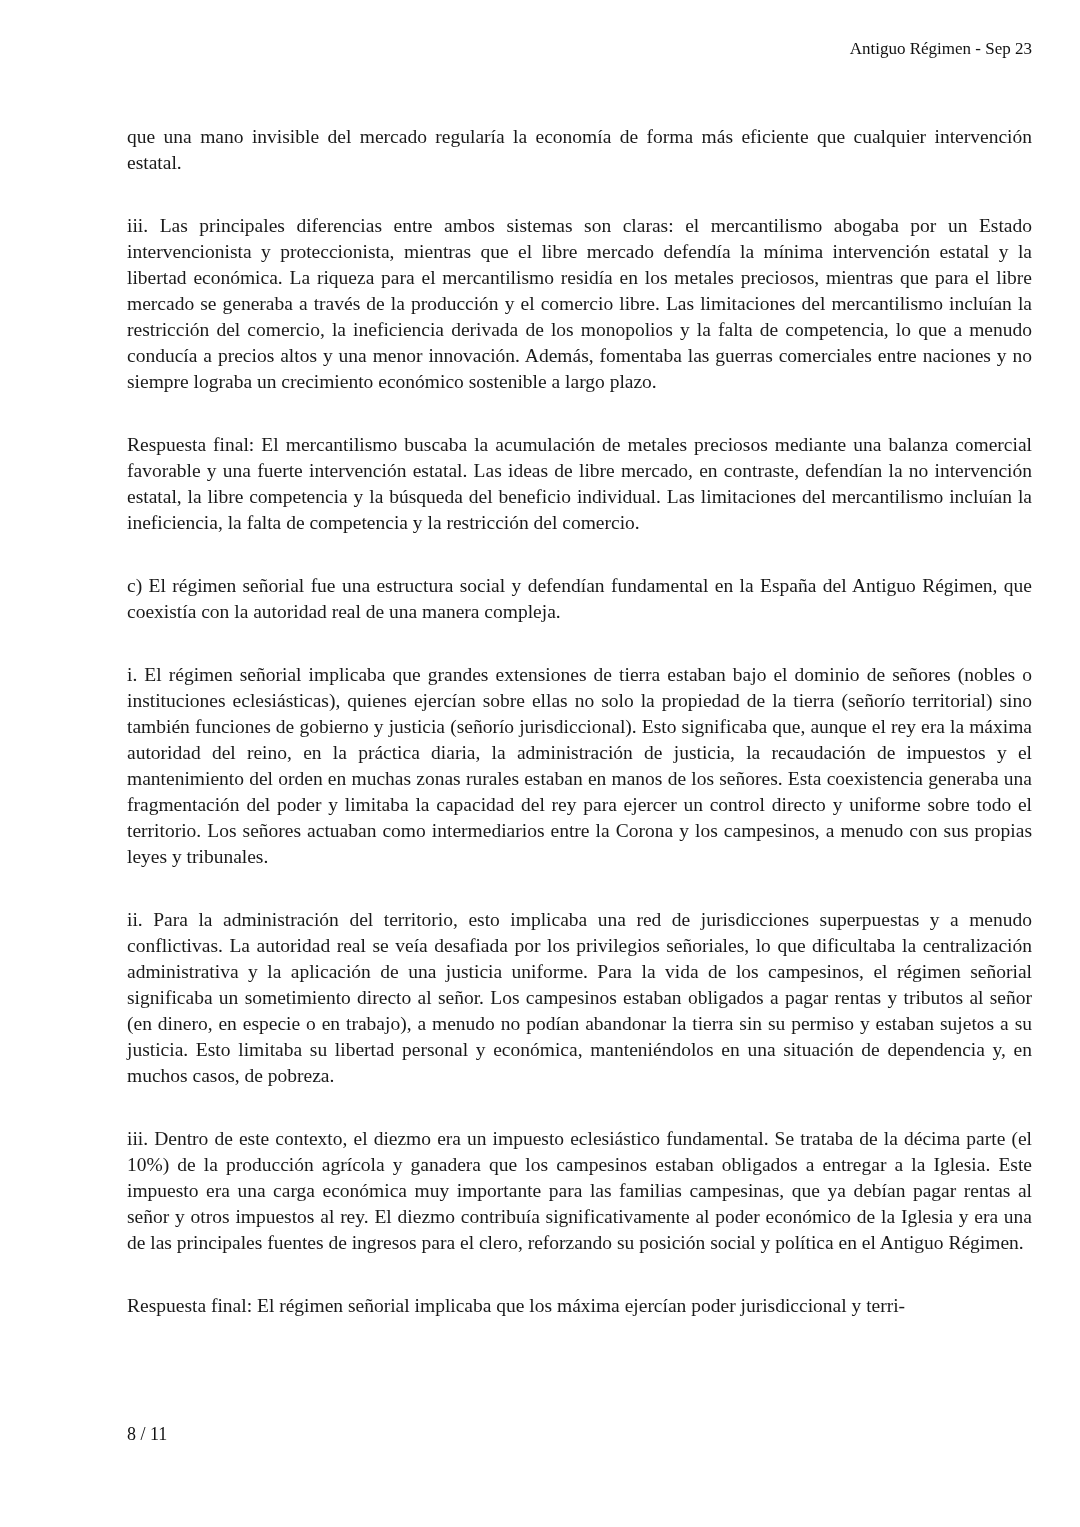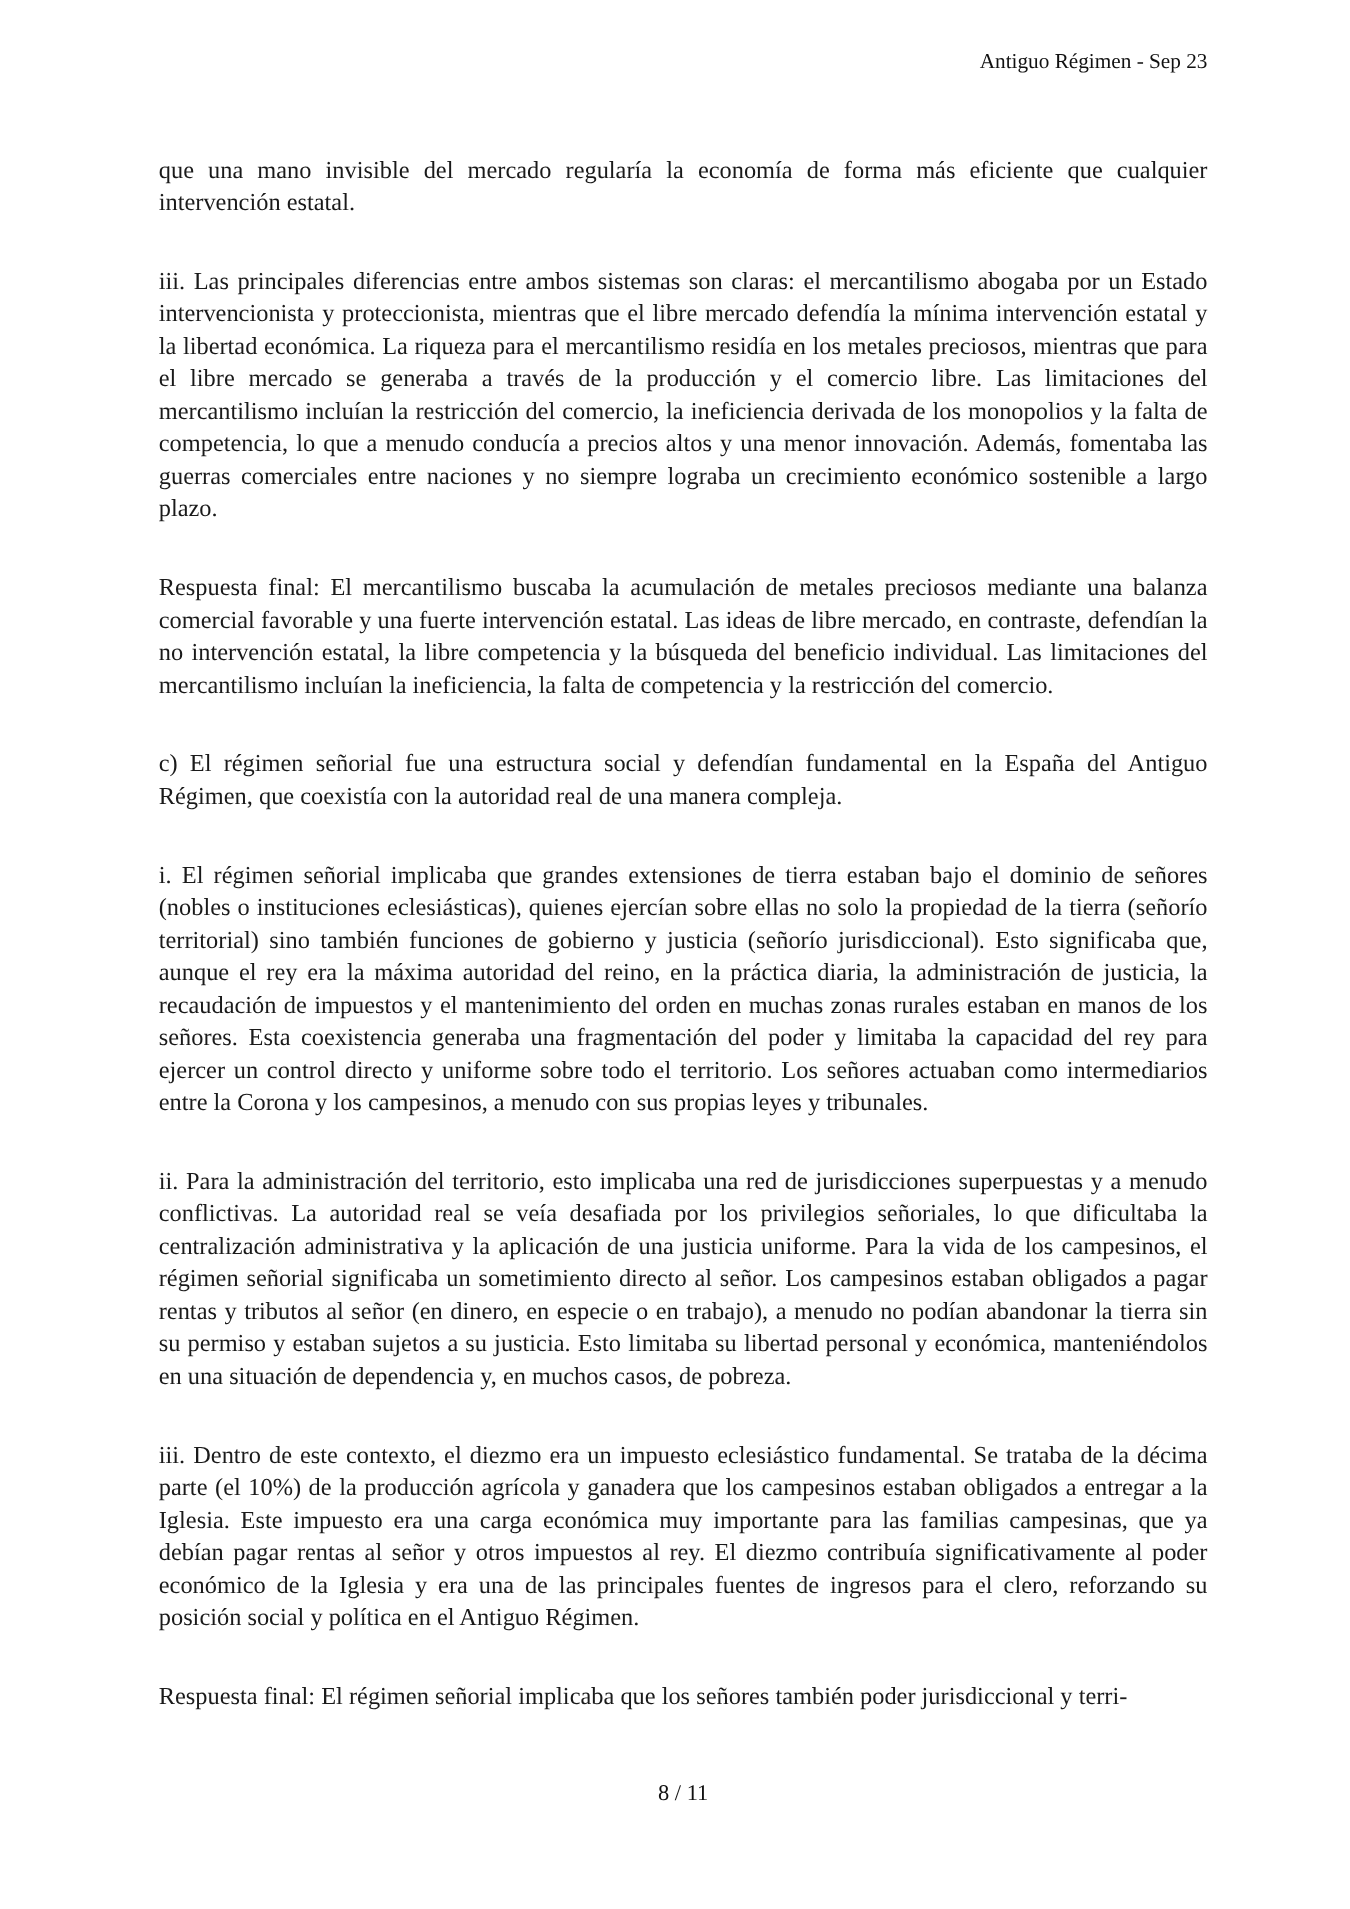--- a/index.html
+++ b/index.html
@@ -4,21 +4,21 @@
 <style>
   * { margin: 0; padding: 0; box-sizing: border-box; }
   html, body { background: #ffffff; }
   .page {
     position: relative;
     width: 1080px;
     height: 1527px;
     background: #ffffff;
     color: #1a1a1a;
     font-family: "Liberation Serif", "DejaVu Serif", serif;
-    padding: 38px 114px 0 127px;
+    padding: 38px 48px 0 127px;
     overflow: hidden;
   }
   .running-header {
     text-align: right;
     font-size: 17px;
     line-height: 22px;
     margin-bottom: 64px;
     color: #111111;
   }
   .doc-body {
@@ -31,21 +31,21 @@
     margin-bottom: 37px;
   }
   .para strong {
     font-weight: normal;
   }
   .page-footer {
     position: absolute;
     left: 127px;
     width: 839px;
     top: 1424px;
-    text-align: center;
+    text-align: left;
     font-size: 18px;
     color: #111111;
   }
 </style>
 </head>
 <body>
 
 <div class="page">
 
   <div class="running-header">Antiguo Régimen - Sep 23</div>
@@ -59,19 +59,19 @@
     <p class="para"><strong>Respuesta final: </strong><span>El mercantilismo buscaba la acumulación de metales preciosos mediante una balanza comercial favorable y una fuerte intervención estatal. Las ideas de libre mercado, en contraste, defendían la no intervención estatal, la libre competencia y la búsqueda del beneficio individual. Las limitaciones del mercantilismo incluían la ineficiencia, la falta de competencia y la restricción del comercio.</span></p>
 
     <p class="para"><span>c) El régimen señorial fue una estructura social y defendían fundamental en la España del Antiguo Régimen, que coexistía con la autoridad real de una manera compleja.</span></p>
 
     <p class="para"><span>i. El régimen señorial implicaba que grandes extensiones de tierra estaban bajo el dominio de señores (nobles o instituciones eclesiásticas), quienes ejercían sobre ellas no solo la propiedad de la tierra (señorío territorial) sino también funciones de gobierno y justicia (señorío jurisdiccional). Esto significaba que, aunque el rey era la máxima autoridad del reino, en la práctica diaria, la administración de justicia, la recaudación de impuestos y el mantenimiento del orden en muchas zonas rurales estaban en manos de los señores. Esta coexistencia generaba una fragmentación del poder y limitaba la capacidad del rey para ejercer un control directo y uniforme sobre todo el territorio. Los señores actuaban como intermediarios entre la Corona y los campesinos, a menudo con sus propias leyes y tribunales.</span></p>
 
     <p class="para"><span>ii. Para la administración del territorio, esto implicaba una red de jurisdicciones superpuestas y a menudo conflictivas. La autoridad real se veía desafiada por los privilegios señoriales, lo que dificultaba la centralización administrativa y la aplicación de una justicia uniforme. Para la vida de los campesinos, el régimen señorial significaba un sometimiento directo al señor. Los campesinos estaban obligados a pagar rentas y tributos al señor (en dinero, en especie o en trabajo), a menudo no podían abandonar la tierra sin su permiso y estaban sujetos a su justicia. Esto limitaba su libertad personal y económica, manteniéndolos en una situación de dependencia y, en muchos casos, de pobreza.</span></p>
 
     <p class="para"><span>iii. Dentro de este contexto, el diezmo era un impuesto eclesiástico fundamental. Se trataba de la décima parte (el 10%) de la producción agrícola y ganadera que los campesinos estaban obligados a entregar a la Iglesia. Este impuesto era una carga económica muy importante para las familias campesinas, que ya debían pagar rentas al señor y otros impuestos al rey. El diezmo contribuía significativamente al poder económico de la Iglesia y era una de las principales fuentes de ingresos para el clero, reforzando su posición social y política en el Antiguo Régimen.</span></p>
 
-    <p class="para"><strong>Respuesta final: </strong><span>El régimen señorial implicaba que los señores también poder jurisdiccional y terri-</span></p>
+    <p class="para"><strong>Respuesta final: </strong><span>El régimen señorial implicaba que los máxima ejercían poder jurisdiccional y terri-</span></p>
 
   </div>
 
   <div class="page-footer">8 / 11</div>
 
 </div>
 
 </body></html>

